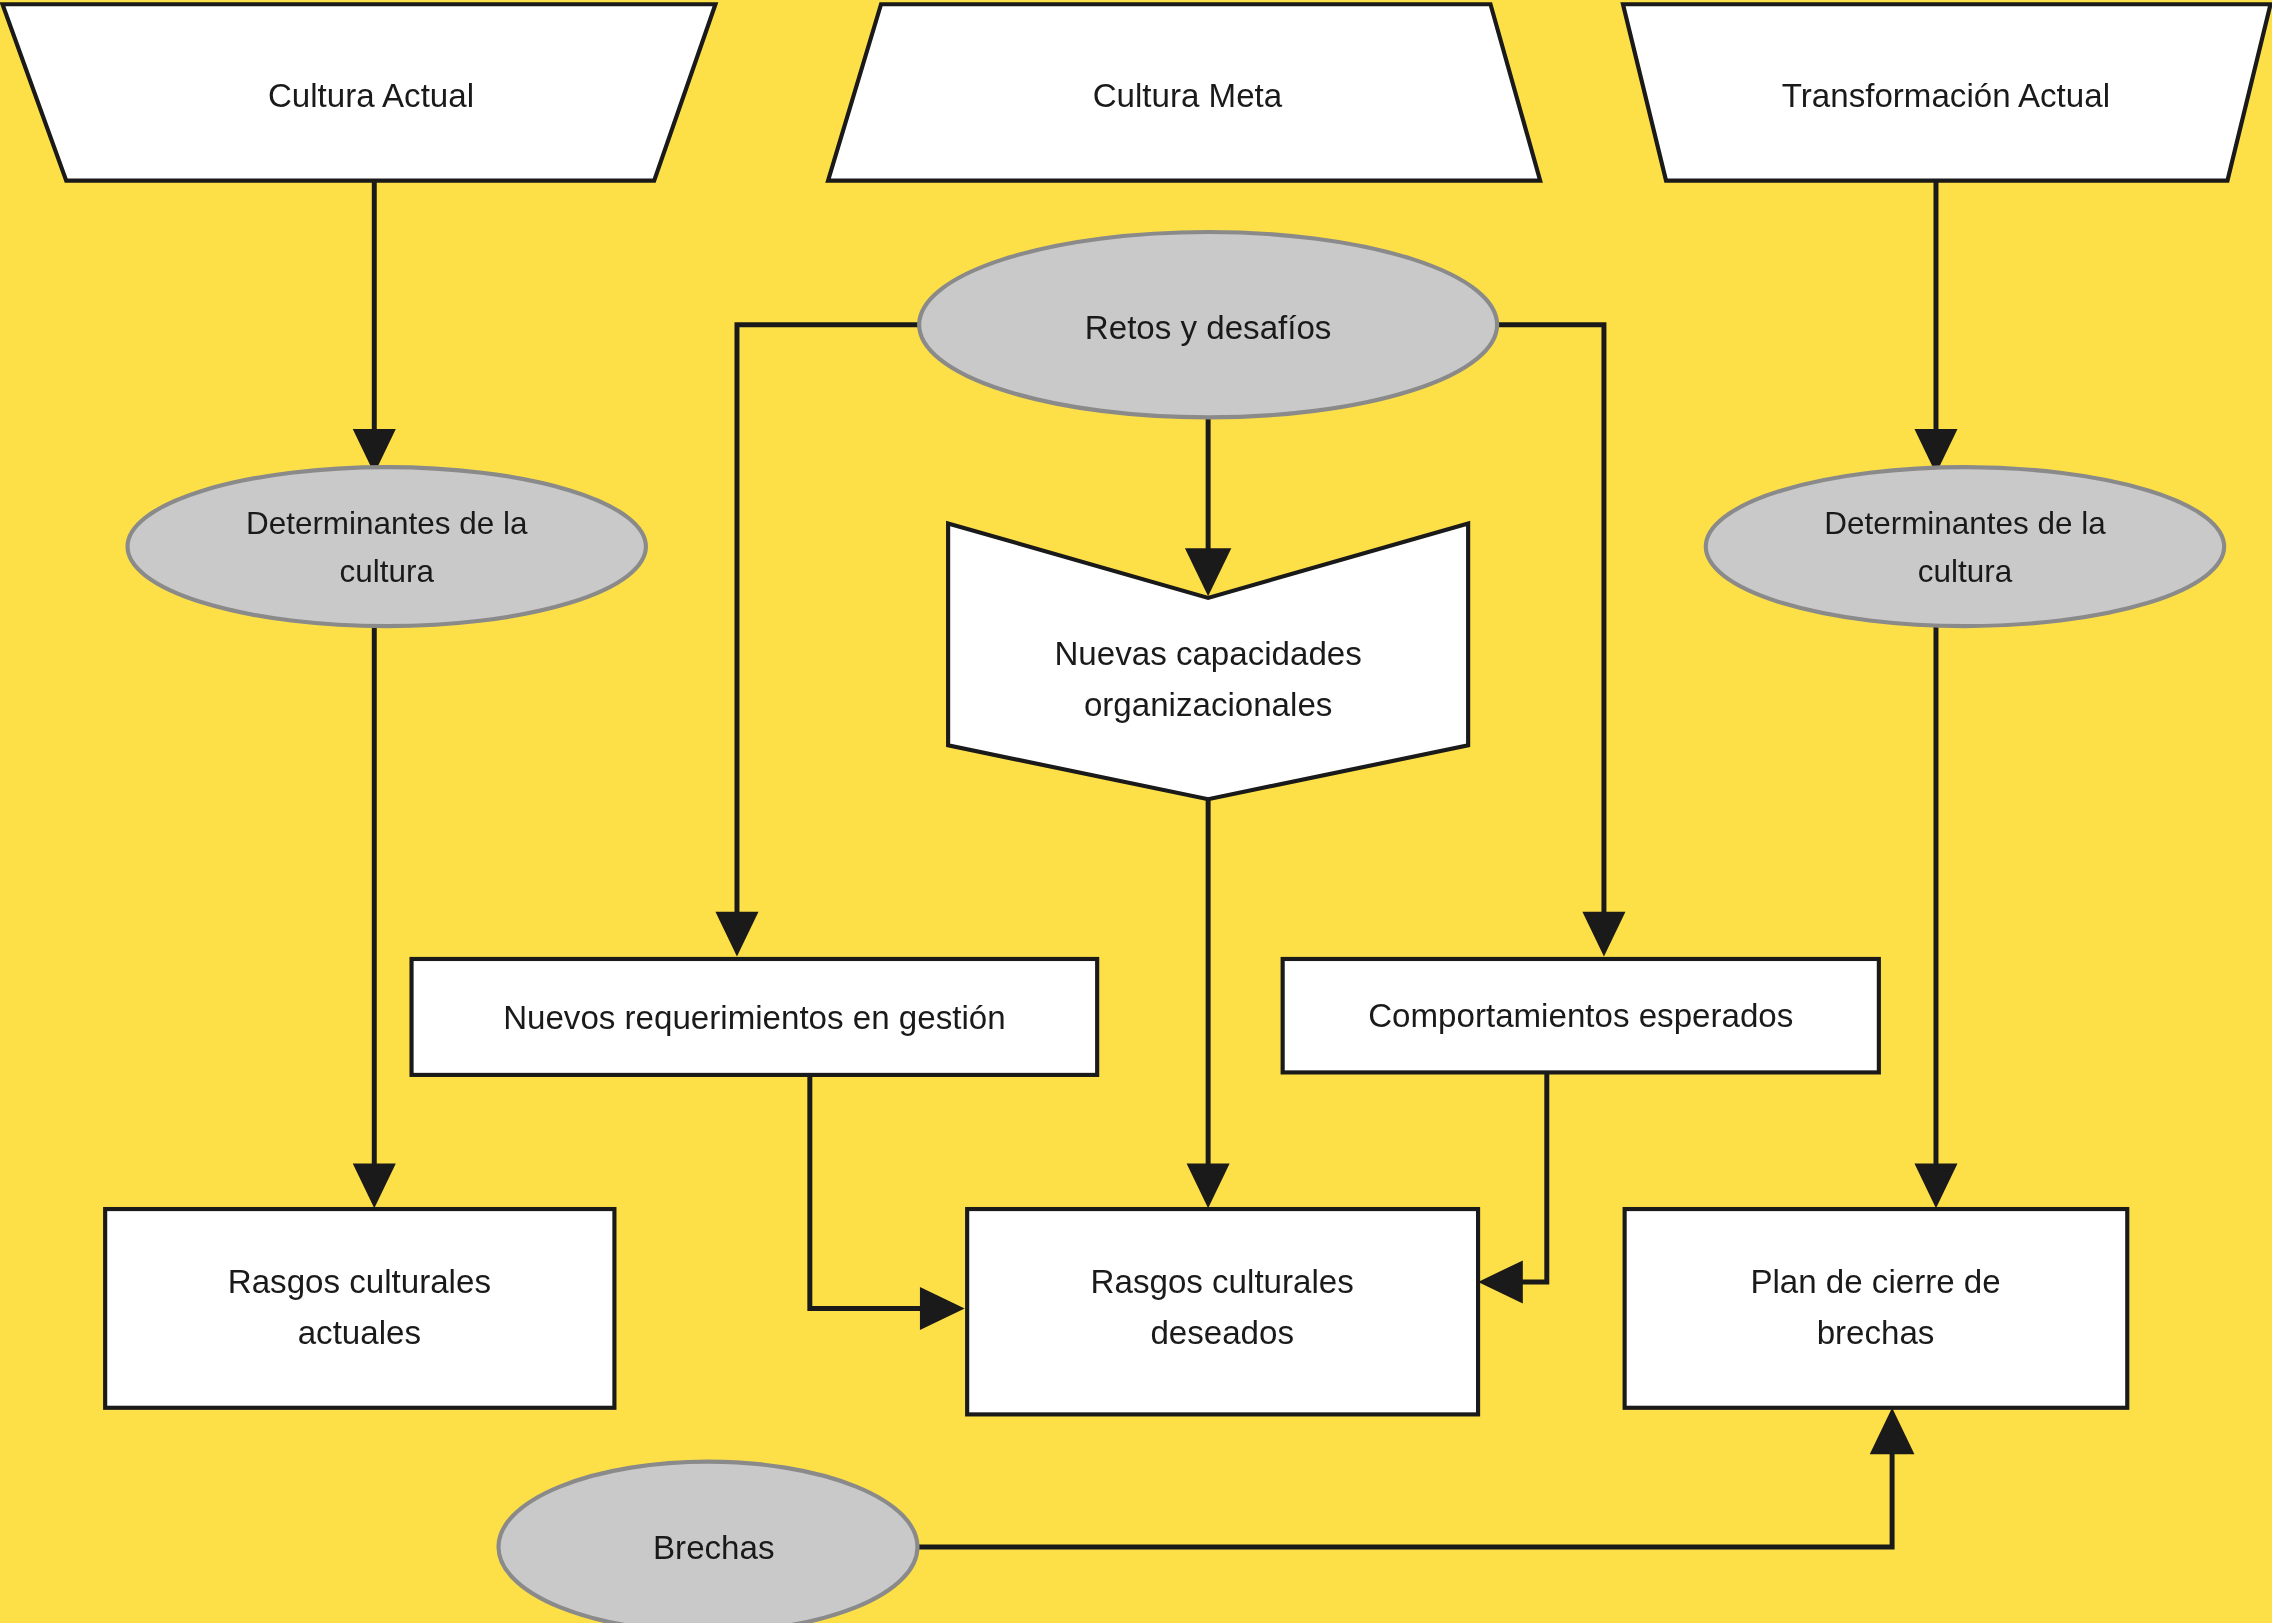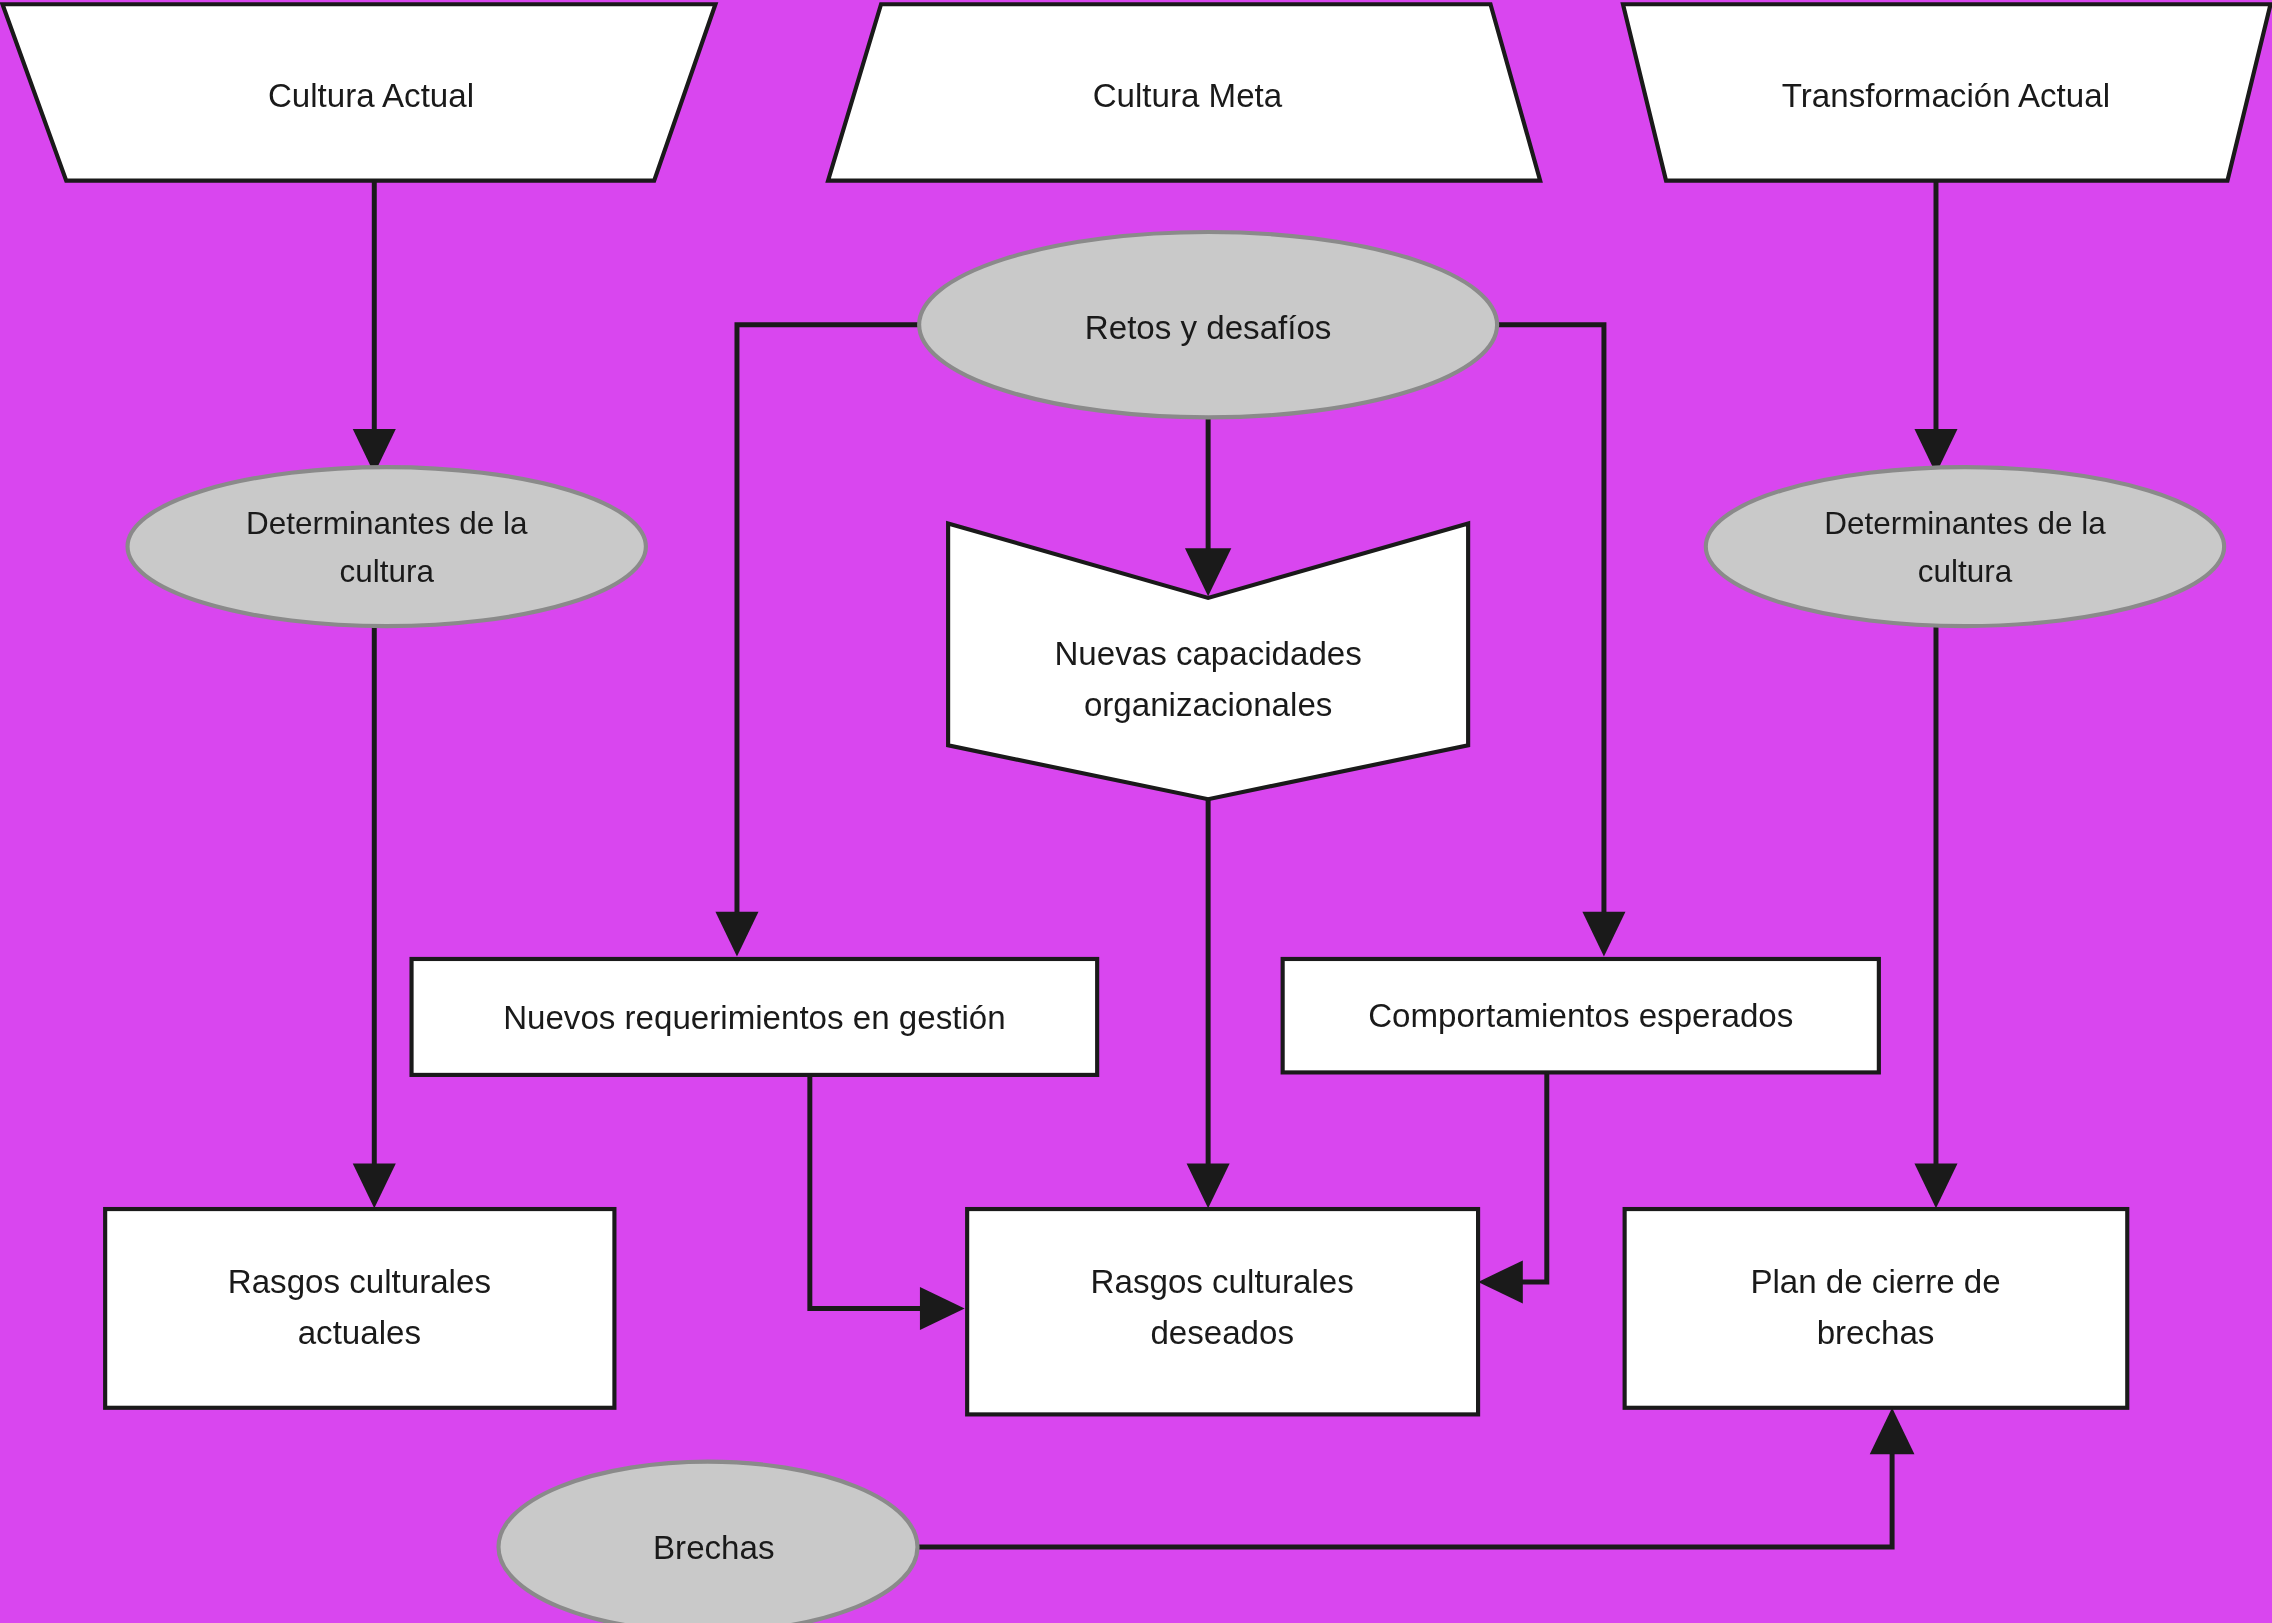--- a/index.html
+++ b/index.html
@@ -7,21 +7,21 @@
     padding: 0;
     background: #ffffff;
   }
   body {
     font-family: "Liberation Sans", sans-serif;
   }
   #diagram-root {
     position: relative;
     width: 2273px;
     height: 1624px;
-    background: #d946ef;
+    background: #fde047;
     overflow: hidden;
   }
   svg#flow {
     display: block;
     width: 2273px;
     height: 1624px;
   }
   .shape-stroke-dark {
     fill: #ffffff;
     stroke: #1a1a1a;

